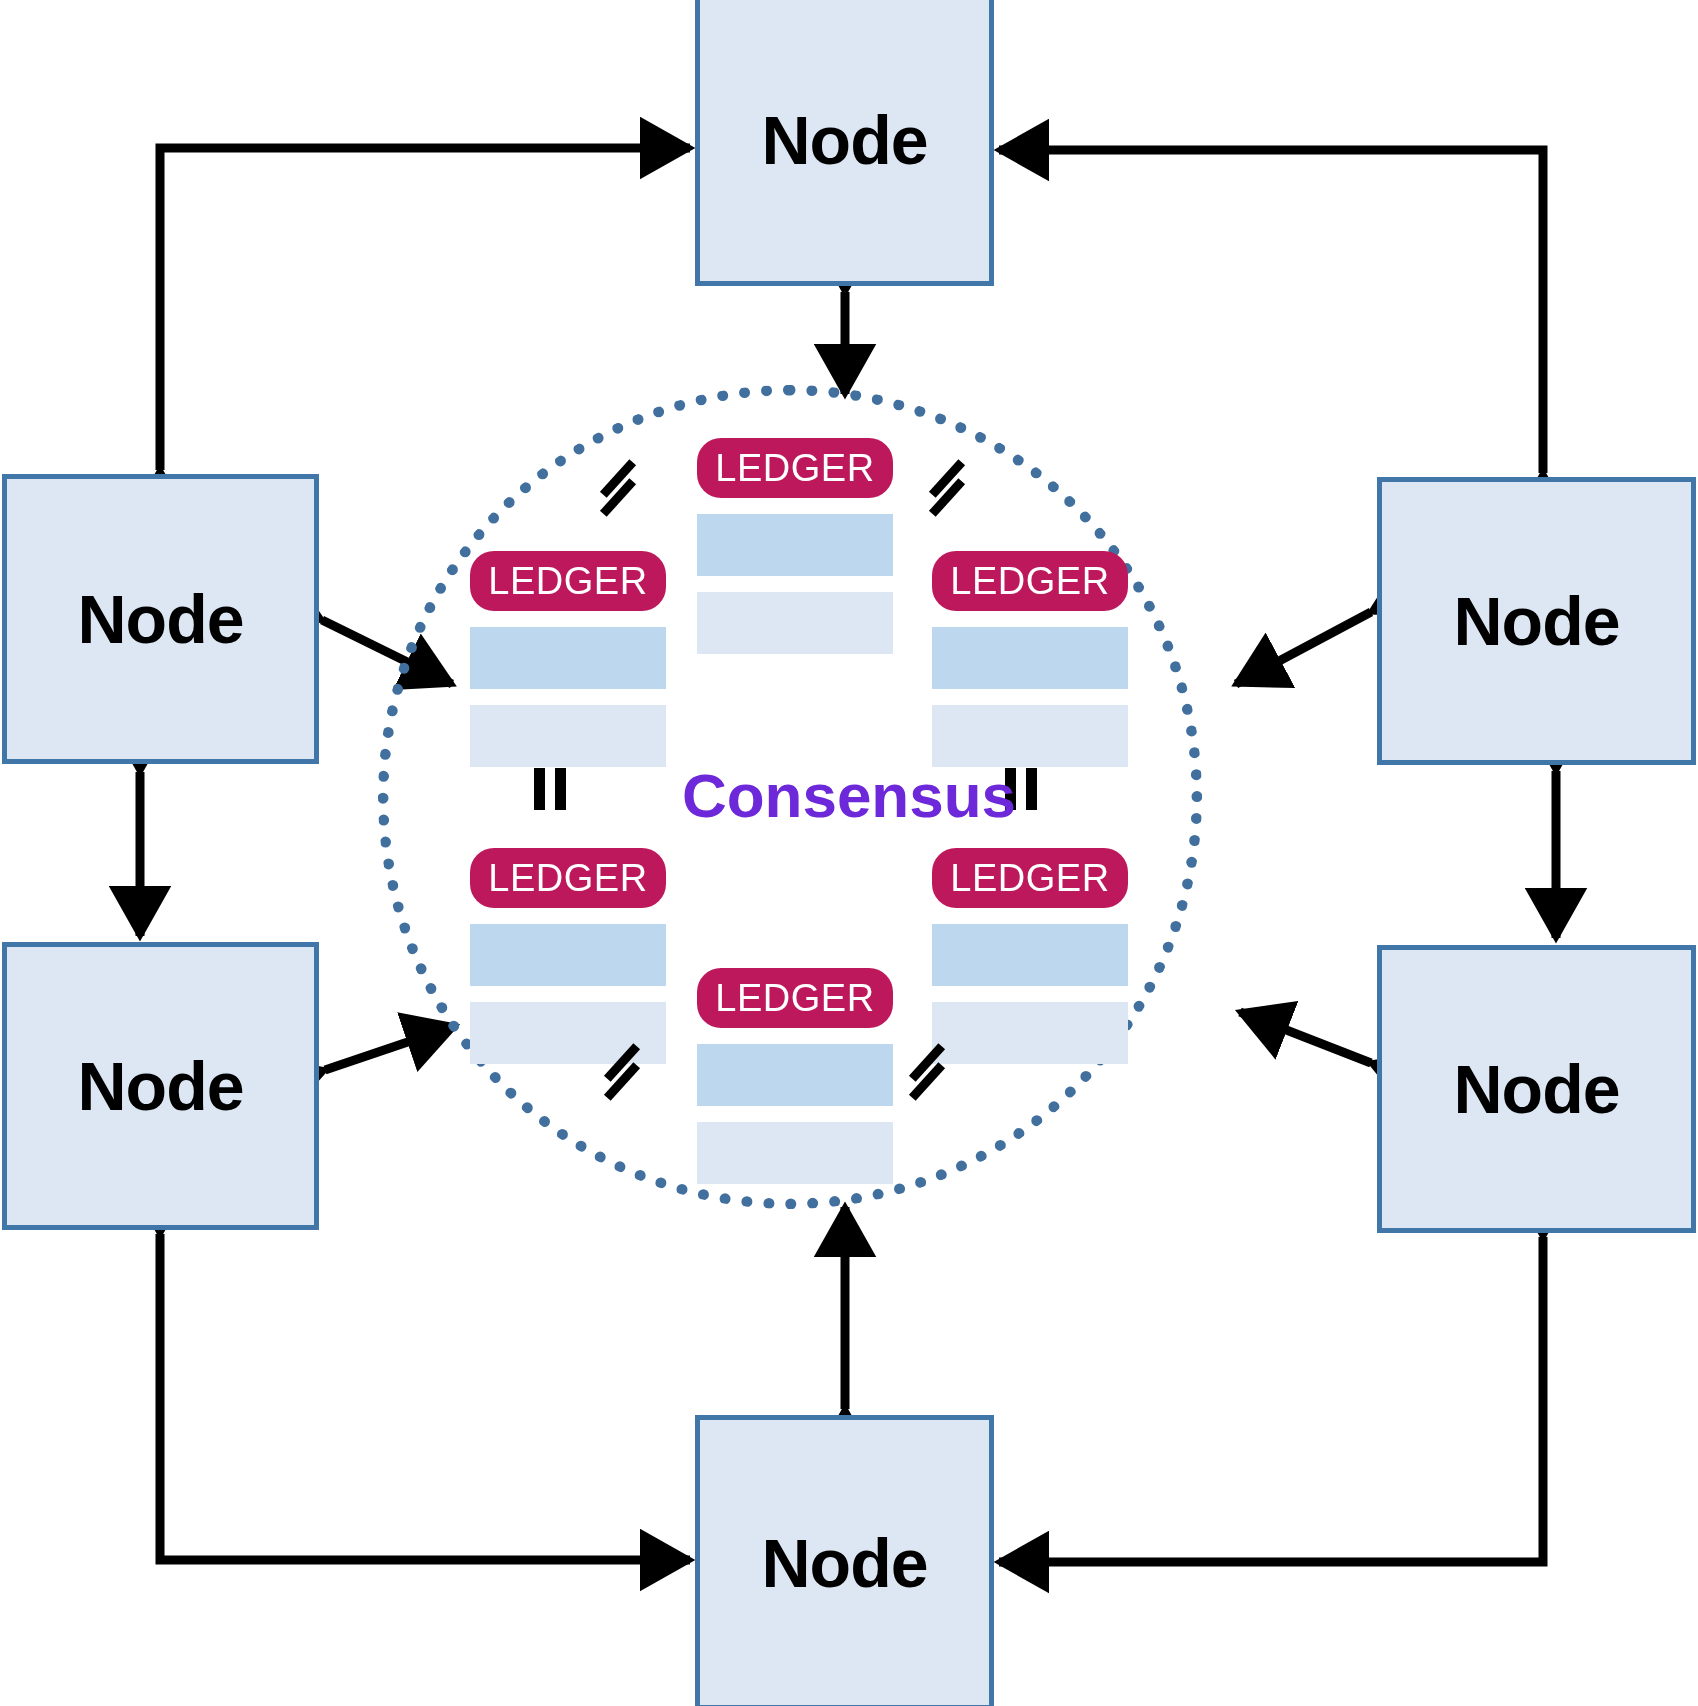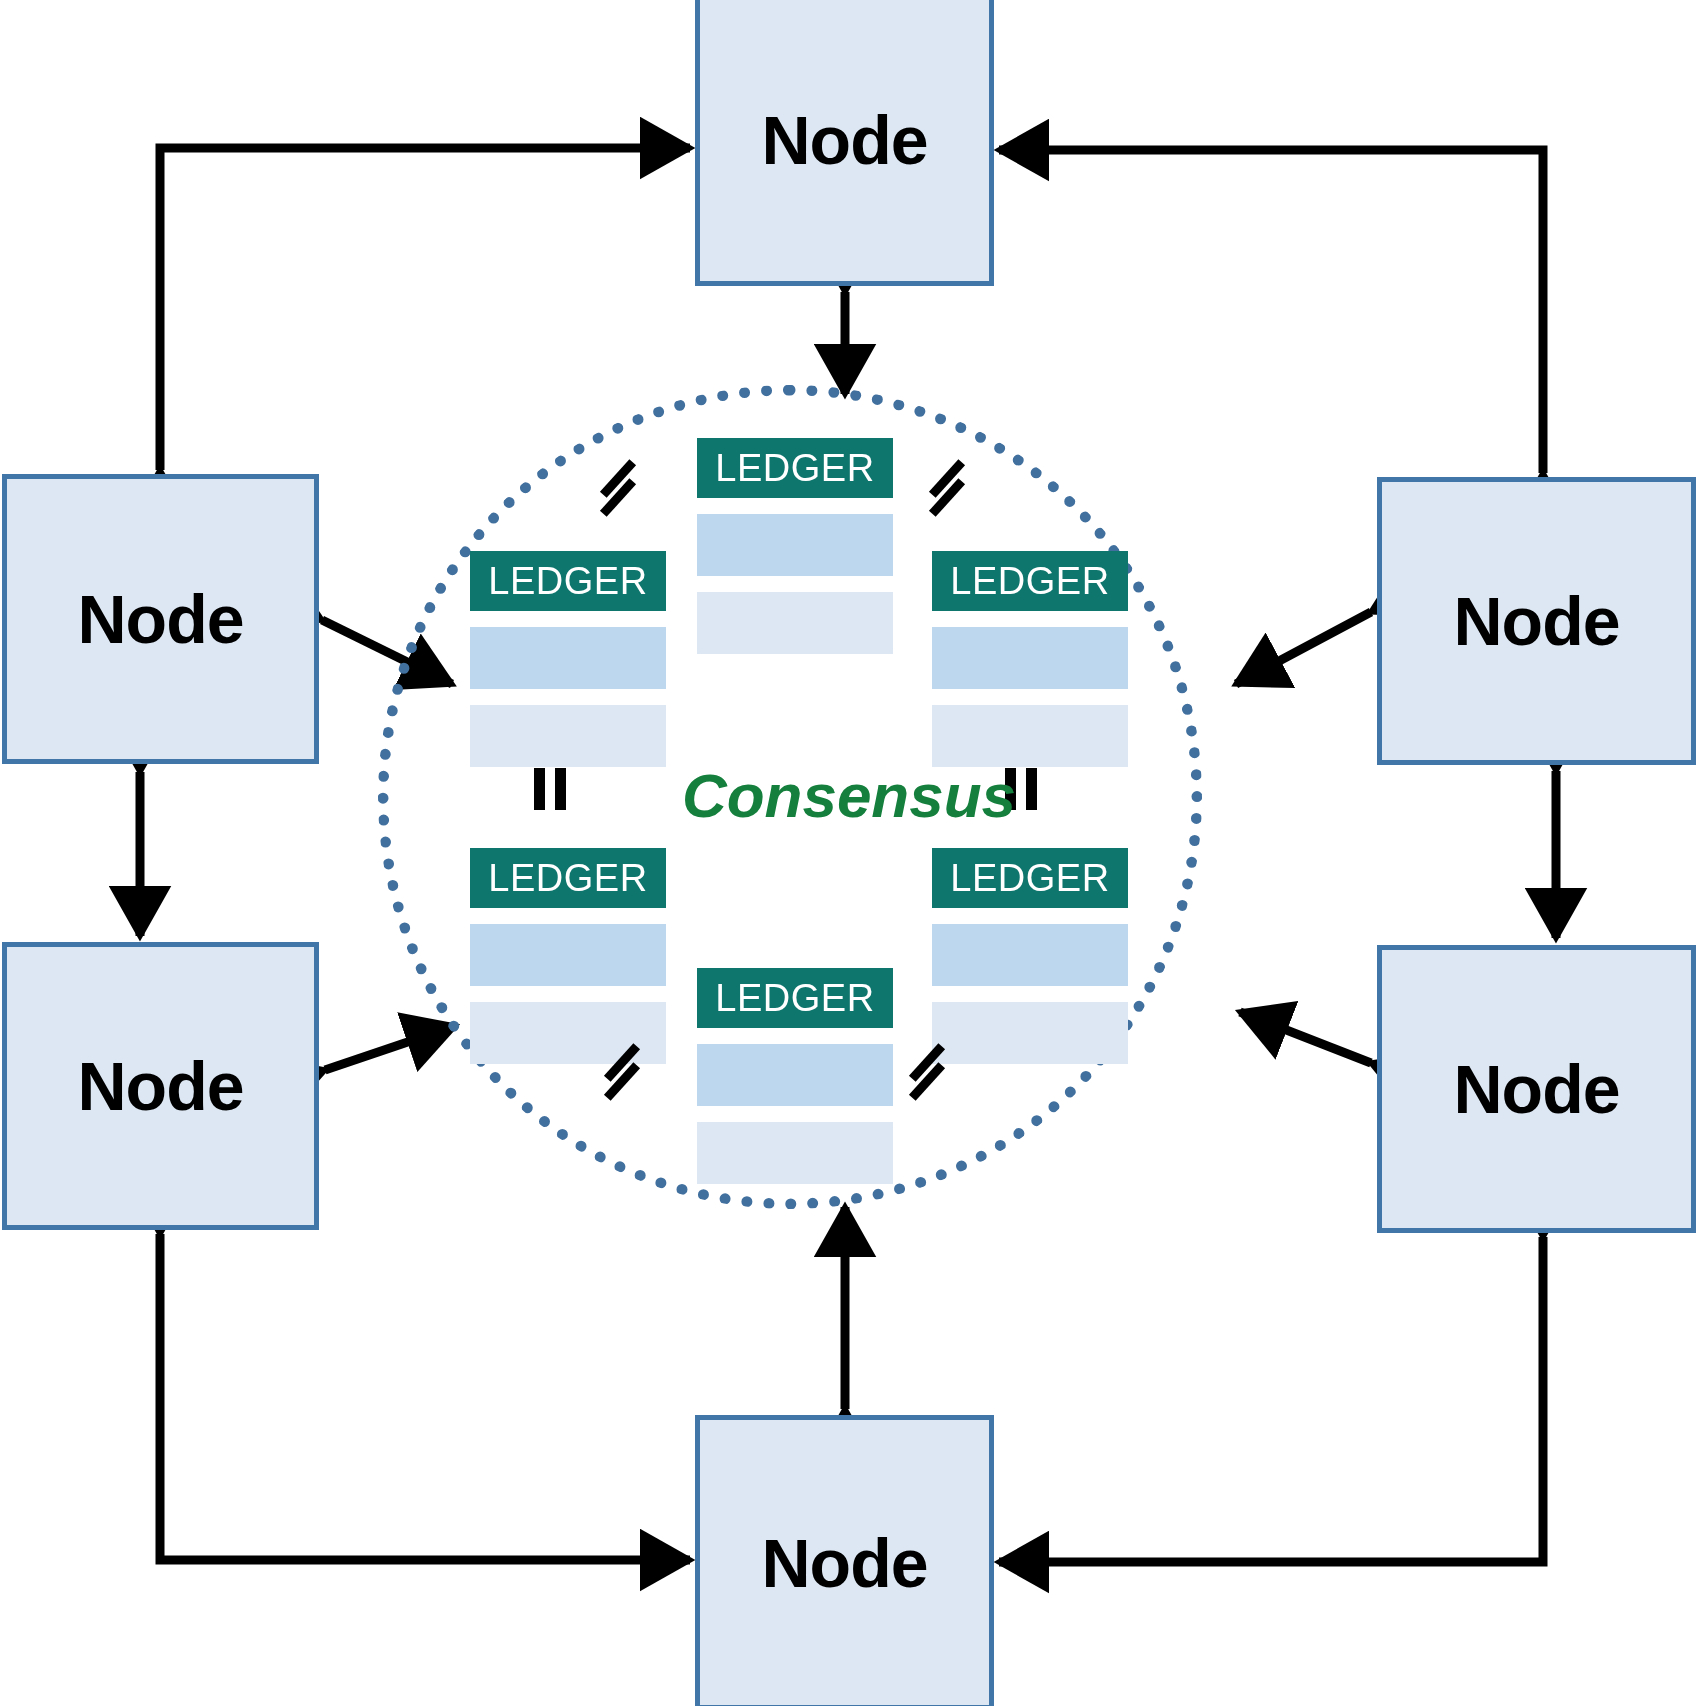--- a/index.html
+++ b/index.html
@@ -40,27 +40,28 @@
     left:378px; top:385px;
     width:824px; height:824px;
     border:11px dotted #41709f;
     border-radius:50%;
     box-sizing:border-box;
   }
 
   
   .ledger{position:absolute;width:172px;}
   .ledger .lh{
-    background:#0f766e;
+    background:#be185d;
     color:#ffffff;
     height:52px;
     display:flex;align-items:center;justify-content:center;
     font-size:34px;
     letter-spacing:0.5px;
     font-family:"Liberation Sans","DejaVu Sans",sans-serif;
+    border-radius:24px;
   }
   .ledger .b1{background:#bdd7ee;height:58px;margin-top:14px;}
   .ledger .b2{background:#dce7f3;height:58px;margin-top:14px;}
 
   .ledger.big{width:196px;}
   .ledger.big .lh{height:60px;font-size:38px;}
   .ledger.big .b1{height:62px;margin-top:16px;}
   .ledger.big .b2{height:62px;margin-top:16px;}
 
   #ledger-top    {left:697px; top:438px;}
@@ -68,24 +69,23 @@
   #ledger-right-u{left:932px; top:551px;}
   #ledger-left-l {left:470px; top:848px;}
   #ledger-right-l{left:932px; top:848px;}
   #ledger-bottom {left:697px; top:968px;}
 
   
   #consensus-label{
     position:absolute;
     left:0;top:760px;width:1698px;
     text-align:center;
-    font-size:62px;font-weight:700;color:#15803d;
+    font-size:62px;font-weight:700;color:#6d28d9;
     letter-spacing:0px;
     font-family:"Liberation Sans","DejaVu Sans",sans-serif;
-    font-style:italic;
   }
 
   
   .eq{position:absolute;width:46px;height:46px;}
   .eq i{
     position:absolute;left:0;top:0;
     display:block;width:44px;height:9px;background:#000;
   }
   .eq i:nth-child(2){top:19px;}
   .eq.tilt i{transform:rotate(-48deg);transform-origin:center;}

